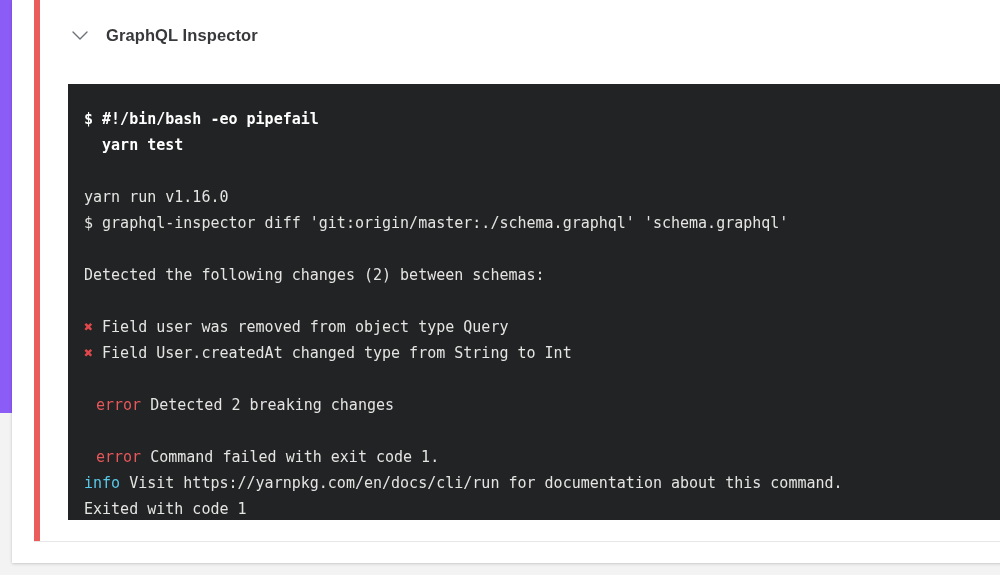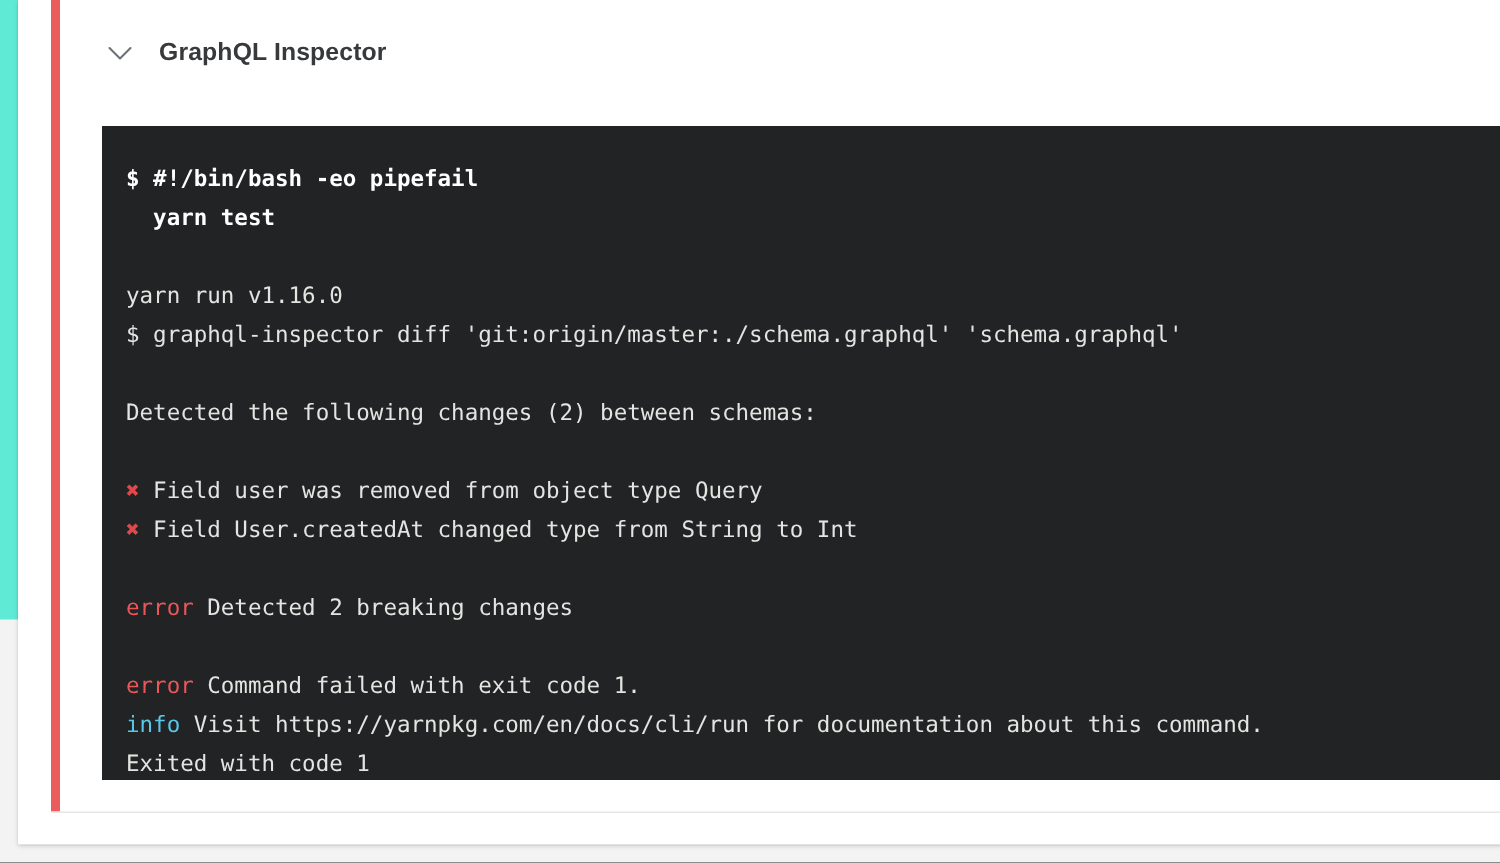--- a/index.html
+++ b/index.html
@@ -14,21 +14,21 @@
     background: #f3f3f3;
     font-family: "Liberation Sans", sans-serif;
     -webkit-font-smoothing: antialiased;
   }
 
   
   .page {
     position: relative;
     width: 1000px;
     height: 413px;
-    background: #5eead4;
+    background: #8b5cf6;
   }
 
   
   .step-card {
     position: absolute;
     left: 12px;
     top: 0;
     width: 1000px;        
     height: 563px;
     background: #ffffff;
@@ -88,21 +88,21 @@
   .term-lines {
     font-family: "DejaVu Sans Mono", "Liberation Mono", monospace;
     font-size: 15px;
     line-height: 26px;
     color: #e4e4e2;
     white-space: pre;
   }
   .line { height: 26px; white-space: pre; }
   .line.blank { height: 26px; }
   .line.cmd { font-weight: bold; color: #ffffff; }
-  .tok-error { color: #e8575a; }
+  .tok-error { color: #e8575a; margin-left: 12px; }
   .tok-info  { color: #58c8e8; }
   .tok-cross { color: #e0484b; font-weight: bold; }
   .tok-plain { color: #e4e4e2; }
 
   
   .step-divider {
     position: absolute;
     left: 22px;
     top: 541px;
     width: 978px;

